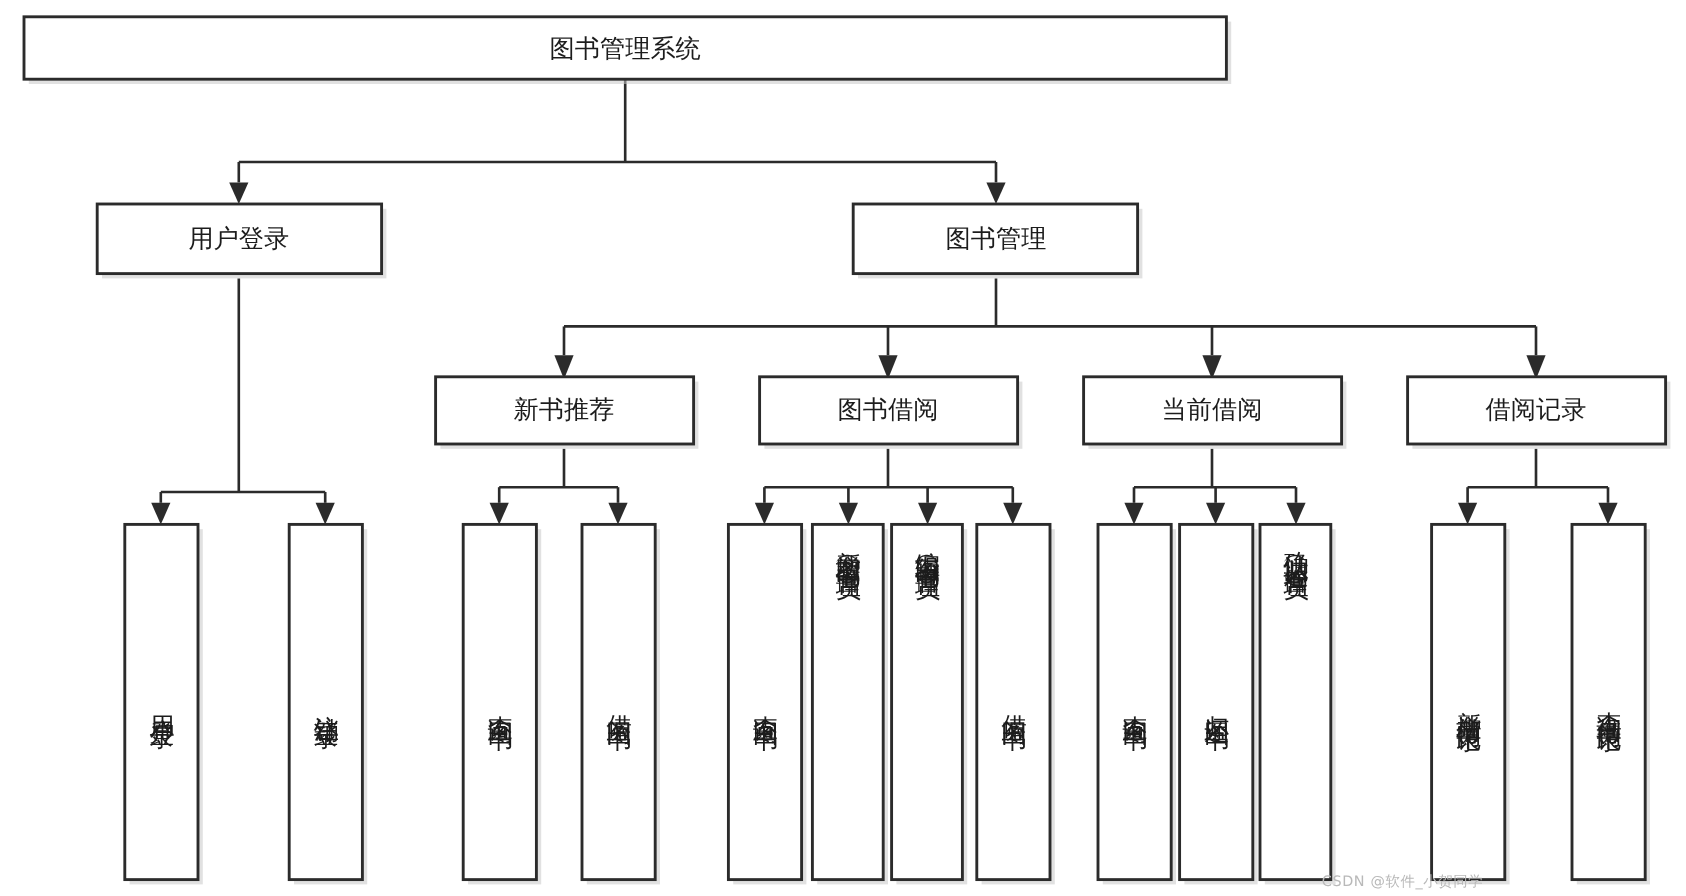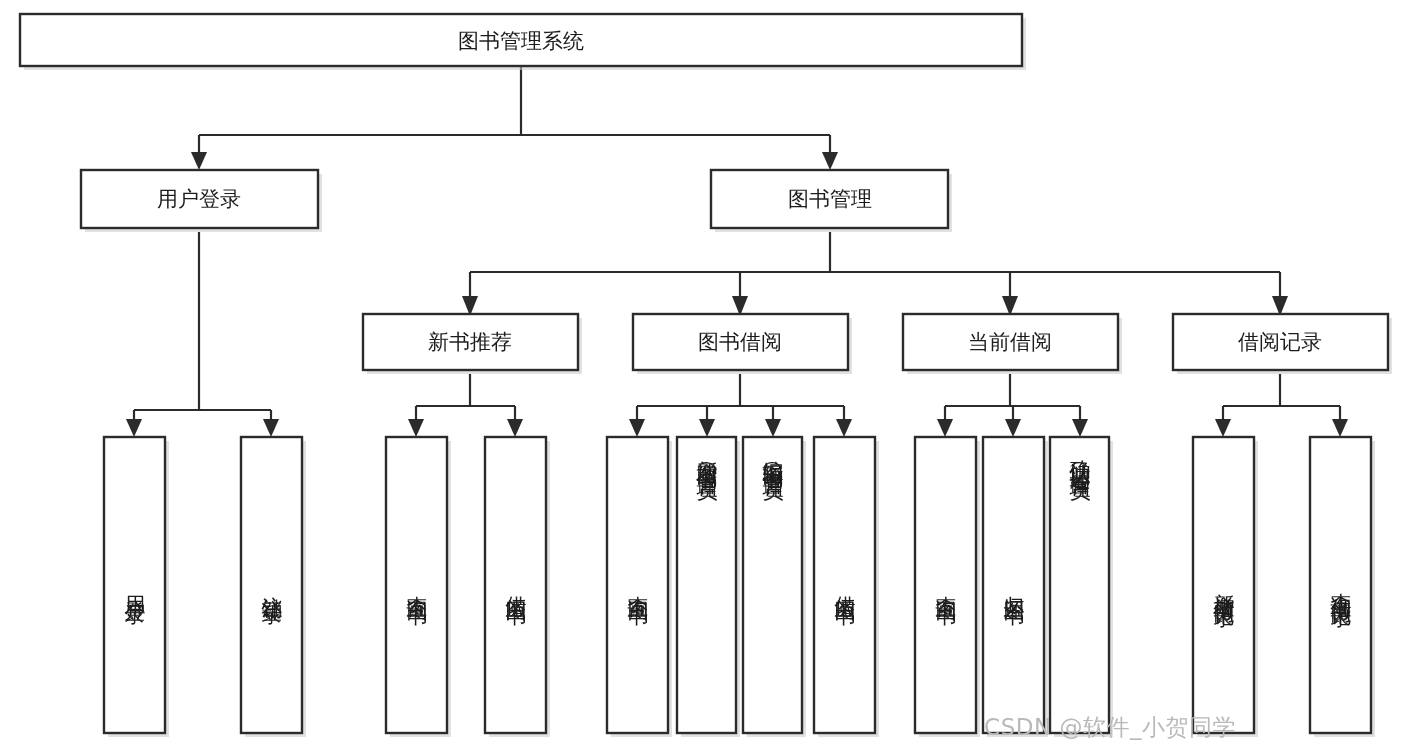--- a/index.html
+++ b/index.html
@@ -31,21 +31,21 @@
     font-family:"DejaVu Sans","Liberation Sans",sans-serif;
     font-size:21px;
     line-height:1;
     letter-spacing:3px;
     color:#1c1c1c;
     white-space:nowrap;
   }
   .watermark{
     position:absolute;right:8px;bottom:4px;
     font-family:"DejaVu Sans","Liberation Sans",sans-serif;
-    font-size:23px;color:#b9b9b9;white-space:nowrap;
+    font-size:12px;color:#b9b9b9;white-space:nowrap;
     letter-spacing:.5px;
   }
 </style>
 </head>
 <body>
 
 <div id="diagram-root">
 
   <svg class="canvas" viewBox="0 0 1405 747">
     <defs></defs>

